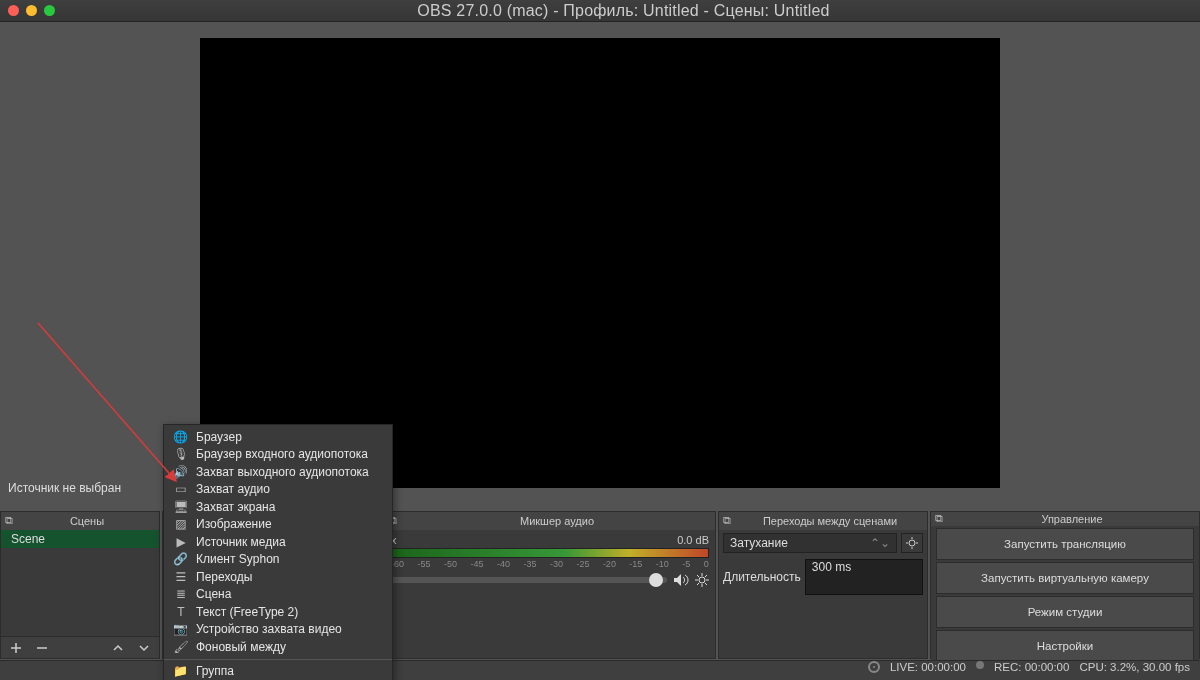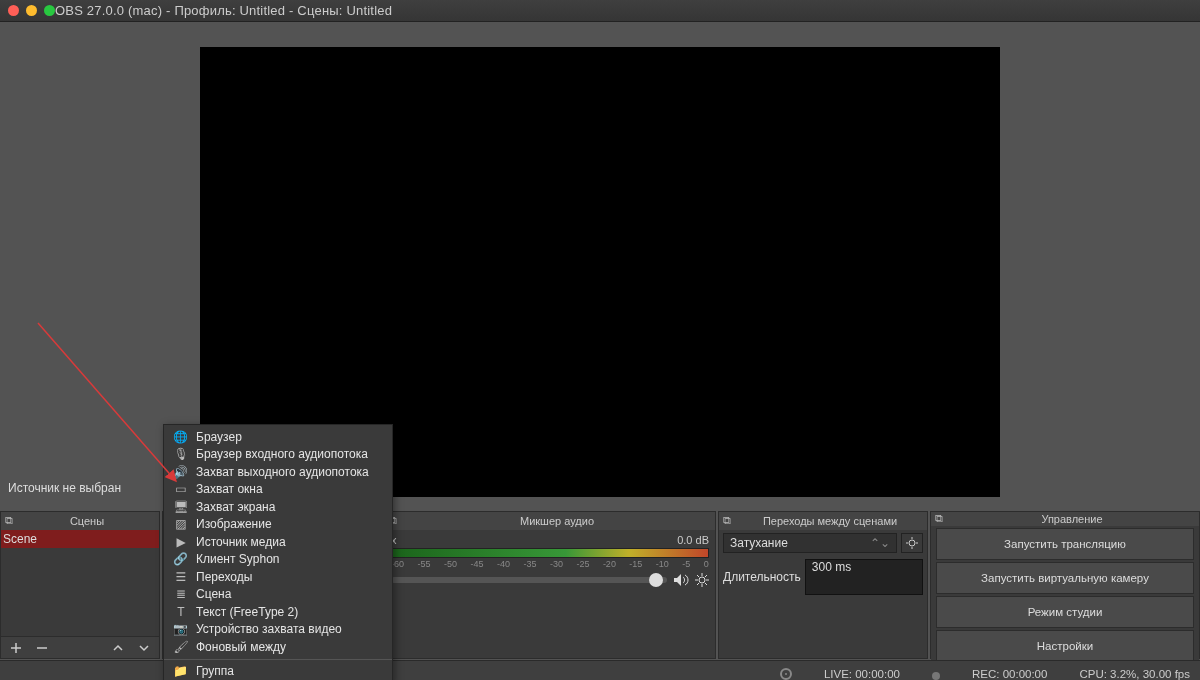--- a/index.html
+++ b/index.html
@@ -3,40 +3,40 @@
 <meta charset="utf-8">
 <style>
 * { margin: 0; padding: 0; box-sizing: border-box; font-family: -apple-system, "Helvetica Neue", Arial, sans-serif; }
 body { width: 1200px; height: 680px; background: #535353; overflow: hidden; position: relative; color: #ddd; font-size: 12px; }
 
 
 .titlebar { height: 22px; background: linear-gradient(#3f3f3f,#353535); display: flex; align-items: center; padding: 0 8px; border-bottom: 1px solid #222; }
 .traffic { display: flex; gap: 7px; }
 .dot { width: 11px; height: 11px; border-radius: 50%; }
 .dot.r { background:#ff5f57;} .dot.y{background:#febc2e;} .dot.g{background:#28c840;}
-.titlebar .title { flex:1; color:#ccc; font-size:13px; letter-spacing:.2px;}
-
-
-.preview-wrap { height: 475px; display:flex; align-items:flex-end; justify-content:center; background:#535353; position:relative; }
+.titlebar .title { flex:1; text-align:center; color:#ccc; font-size:16px; letter-spacing:.2px;}
+
+
+.preview-wrap { height: 475px; display:flex; align-items:center; justify-content:center; background:#535353; position:relative; }
 .preview { width: 800px; height: 450px; background: #000; margin-top:6px; }
 .nosrc { position:absolute; left:8px; bottom:2px; font-size:12px; color:#ddd; }
 
 
 .docks { position:absolute; left:0; right:0; top: 511px; height: 148px; display:flex; gap:2px; }
 .dock { background:#3f3f3f; border:1px solid #2c2c2c; display:flex; flex-direction:column; }
 .dock-head { height:18px; background:#444; display:flex; align-items:center; padding:0 4px; font-size:11px; color:#ccc; position:relative; }
 .dock-head .t { flex:1; text-align:center; }
 .popicon { width:14px; height:14px; color:#bbb; }
 .dock-body { flex:1; background:#3a3a3a; position:relative; }
 .dock-foot { height:22px; background:#3f3f3f; border-top:1px solid #2c2c2c; display:flex; align-items:center; gap:4px; padding:0 4px; }
 .ibtn { width:22px; height:18px; display:flex; align-items:center; justify-content:center; color:#ccc; border-radius:2px;}
 
 
 .dock.scenes{ width:160px; }
-.scene-item{ height:18px; background:#7f1d1d; padding:2px 2px; font-size:12px;}
+.scene-item{ height:18px; background:#14532d; padding:2px 10px; font-size:12px;}
 
 
 .dock.sources{ width:220px; }
 
 
 .dock.mixer{ flex:1; min-width:300px;}
 .mixer-ch{ padding:4px 6px; }
 .mixer-row1{display:flex; justify-content:space-between; font-size:11px; color:#ccc;}
 .meter{ height:10px; margin-top:2px; border:1px solid #222; background:#222; position:relative; overflow:hidden;}
 .meter-grad{position:absolute; inset:0; background:linear-gradient(90deg,#1a6b1a 0%,#3aa53a 55%,#d2c02a 75%,#d24a2a 100%); opacity:.9;}
@@ -51,21 +51,21 @@
 .trow{ display:flex; align-items:center; gap:4px; padding:3px 4px; font-size:12px;}
 .tsel{ flex:1; height:20px; background:#313131; border:1px solid #222; display:flex; align-items:center; padding:0 6px; font-size:12px; color:#ddd; }
 .tsmall{ width:22px; height:20px; background:#3a3a3a; border:1px solid #222; display:flex; align-items:center; justify-content:center;}
 .tinput{ flex:1; height:36px; background:#222; border:1px solid #111; color:#ddd; padding:0 6px; font-size:12px;}
 
 
 .dock.ctrl{ width:270px; }
 .cbtn{ margin:2px 5px; height:32px; background:#4a4a4a; border:1px solid #2c2c2c; display:flex; align-items:center; justify-content:center; font-size:11.5px; color:#ddd; }
 
 
-.status{ position:absolute; left:0; right:0; bottom:0; height:20px; background:#3f3f3f; border-top:1px solid #2a2a2a; display:flex; align-items:flex-end; justify-content:flex-end; gap:32px; padding:0 10px; font-size:11.5px; color:#ccc;}
+.status{ position:absolute; left:0; right:0; bottom:0; height:20px; background:#3f3f3f; border-top:1px solid #2a2a2a; display:flex; align-items:flex-start; justify-content:flex-end; gap:10px; padding:0 10px; font-size:11.5px; color:#ccc;}
 .sdot{ width:8px; height:8px; border-radius:50%; background:#777; }
 .live-ic{width:12px;height:12px;border:2px solid #888;border-radius:50%;position:relative;}
 .live-ic::after{content:"";position:absolute;inset:3px;background:#888;border-radius:50%;}
 
 
 .ctxmenu{ position:absolute; left:163px; top:424px; width:230px; background:#3a3a3a; border:1px solid #262626; padding:3px 0; z-index:50; box-shadow:2px 2px 8px rgba(0,0,0,.4);}
 .ctxmenu .mi{ display:flex; align-items:center; gap:8px; height:17.5px; padding:0 10px; font-size:12px; color:#e5e5e5; }
 .ctxmenu .mi .ic{ width:14px; display:flex; justify-content:center; color:#bbb;}
 .ctxmenu .sep{ height:1px; background:#555; margin:3px 0;}
 
@@ -267,21 +267,21 @@
     <div class="mi">
       <span class="ic">🎙</span>
       <span>Браузер входного аудиопотока</span>
     </div>
     <div class="mi">
       <span class="ic">🔊</span>
       <span>Захват выходного аудиопотока</span>
     </div>
     <div class="mi">
       <span class="ic">▭</span>
-      <span>Захват окна</span>
+      <span>Захват аудио</span>
     </div>
     <div class="mi">
       <span class="ic">🖥</span>
       <span>Захват экрана</span>
     </div>
     <div class="mi">
       <span class="ic">▨</span>
       <span>Изображение</span>
     </div>
     <div class="mi">

